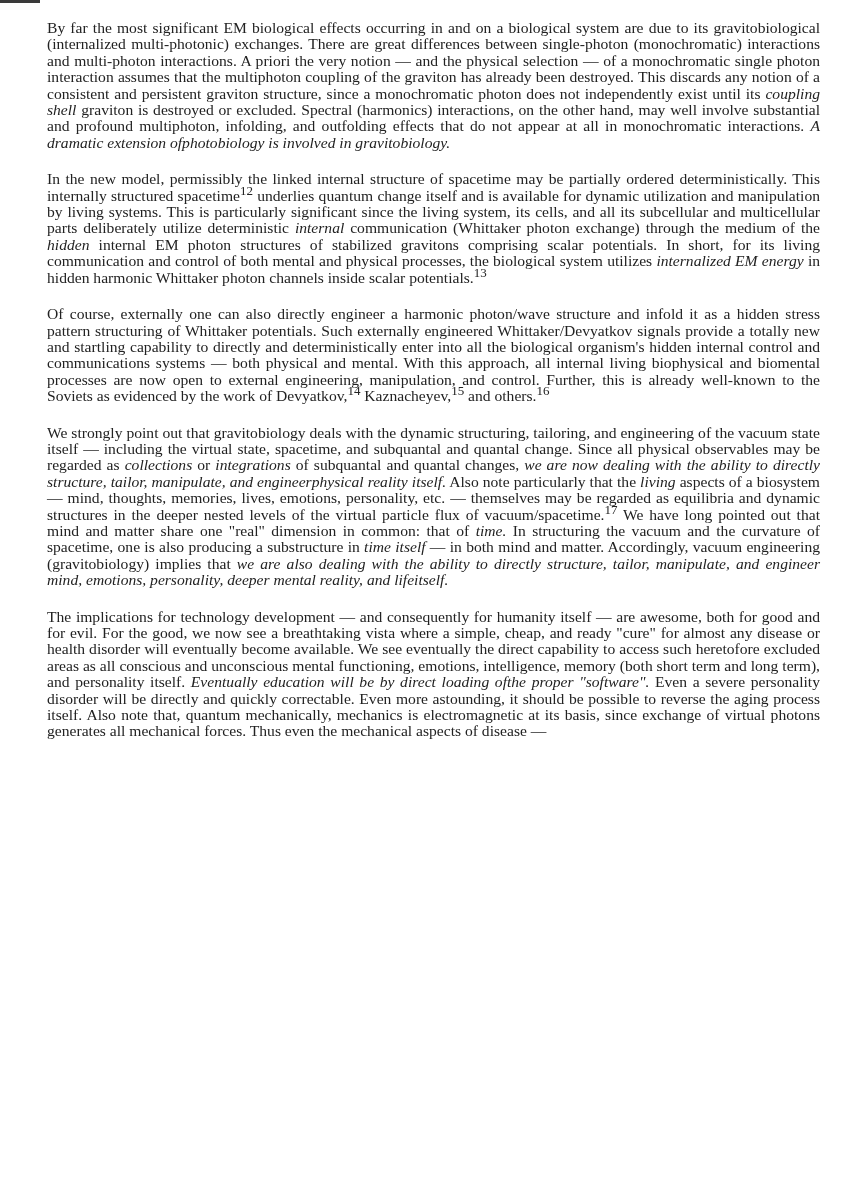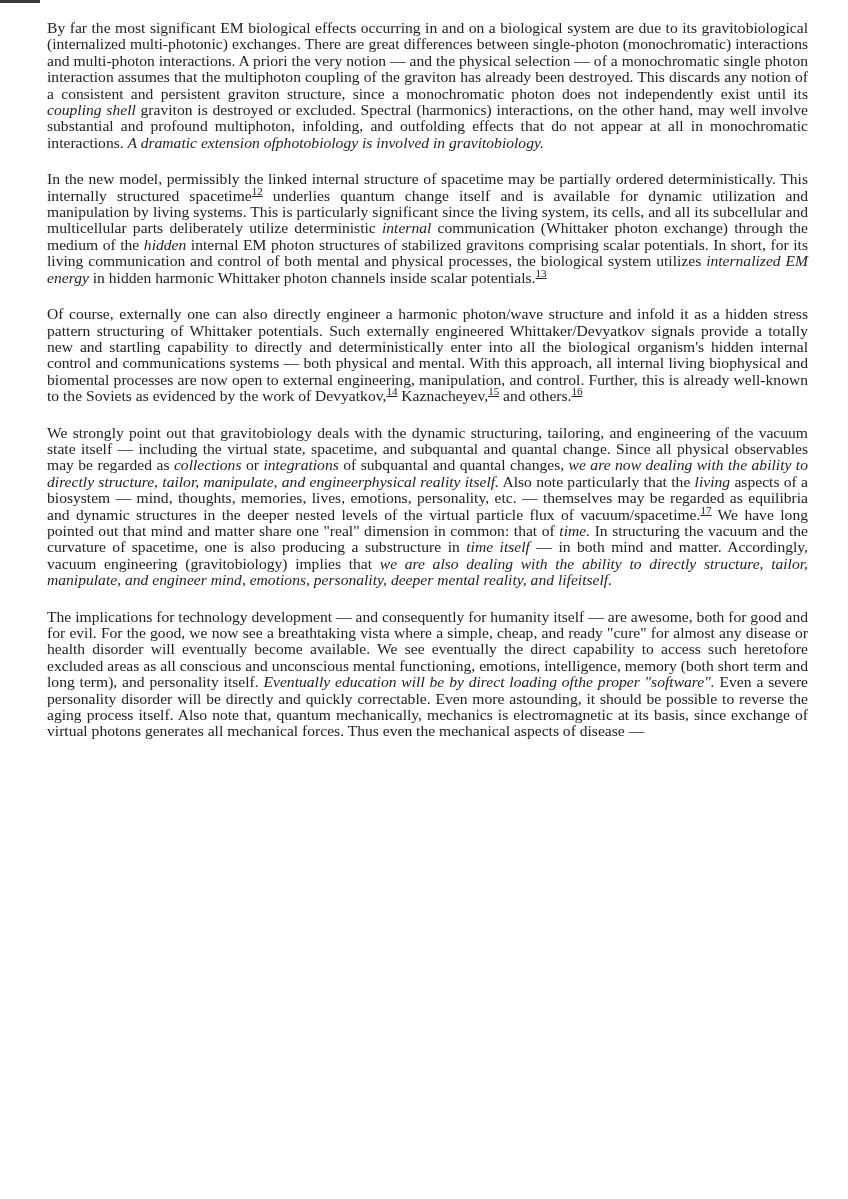--- a/index.html
+++ b/index.html
@@ -26,30 +26,29 @@
     left: 47px;
     top: 20px;
     width: 773px;
     font-family: "Liberation Serif", serif;
     font-size: 15.6px;
     line-height: 16.4px;
     color: #222222;
     text-align: justify;
   }
   .para {
-    margin: 0 12px 20px 0;
+    margin: 0 0 20px 0;
   }
   .para:last-child { margin-bottom: 0; }
   em { font-style: italic; }
   strong { font-weight: normal; }
   sup {
-    font-size: 11px;
+    font-size: 13px;
     line-height: 0;
     vertical-align: 6px;
-    text-decoration: underline;
   }
 </style>
 </head>
 <body>
 
 <div class="top-bar"></div>
 
 <div class="page">
   <p class="para"><span>By far the most significant EM biological effects occurring in and on a biological system are due to its gravitobiological (internalized multi-photonic) exchanges.  There are great differences between single-photon (monochromatic) interactions and multi-photon interactions.  A priori the very notion — and the physical selection — of a monochromatic single photon interaction assumes that the multiphoton coupling of the graviton has already been destroyed.  This discards any notion of a consistent and persistent graviton structure, since a monochromatic photon does not independently exist until its </span><em>coupling shell</em><span> graviton is destroyed or excluded.  Spectral (harmonics) interactions, on the other hand, may well involve substantial and profound multiphoton, infolding, and outfolding effects that do not appear at all in monochromatic interactions. </span><em>A dramatic extension ofphotobiology is involved in gravitobiology.</em></p>
   <p class="para"><span>In the new model, permissibly the linked internal structure of spacetime may be partially ordered deterministically.  This internally structured spacetime</span><sup>12</sup><span> underlies quantum change itself and is available for dynamic utilization and manipulation by living systems.  This is particularly significant since the living system, its cells, and all its subcellular and multicellular parts deliberately utilize deterministic </span><em>internal</em><span> communication (Whittaker photon exchange) through the medium of the </span><em>hidden</em><span> internal EM photon structures of stabilized gravitons comprising scalar potentials.  In short, for its living communication and control of both mental and physical processes, the biological system utilizes </span><em>internalized EM energy</em><span> in hidden harmonic Whittaker photon channels inside scalar potentials.</span><sup>13</sup></p>

